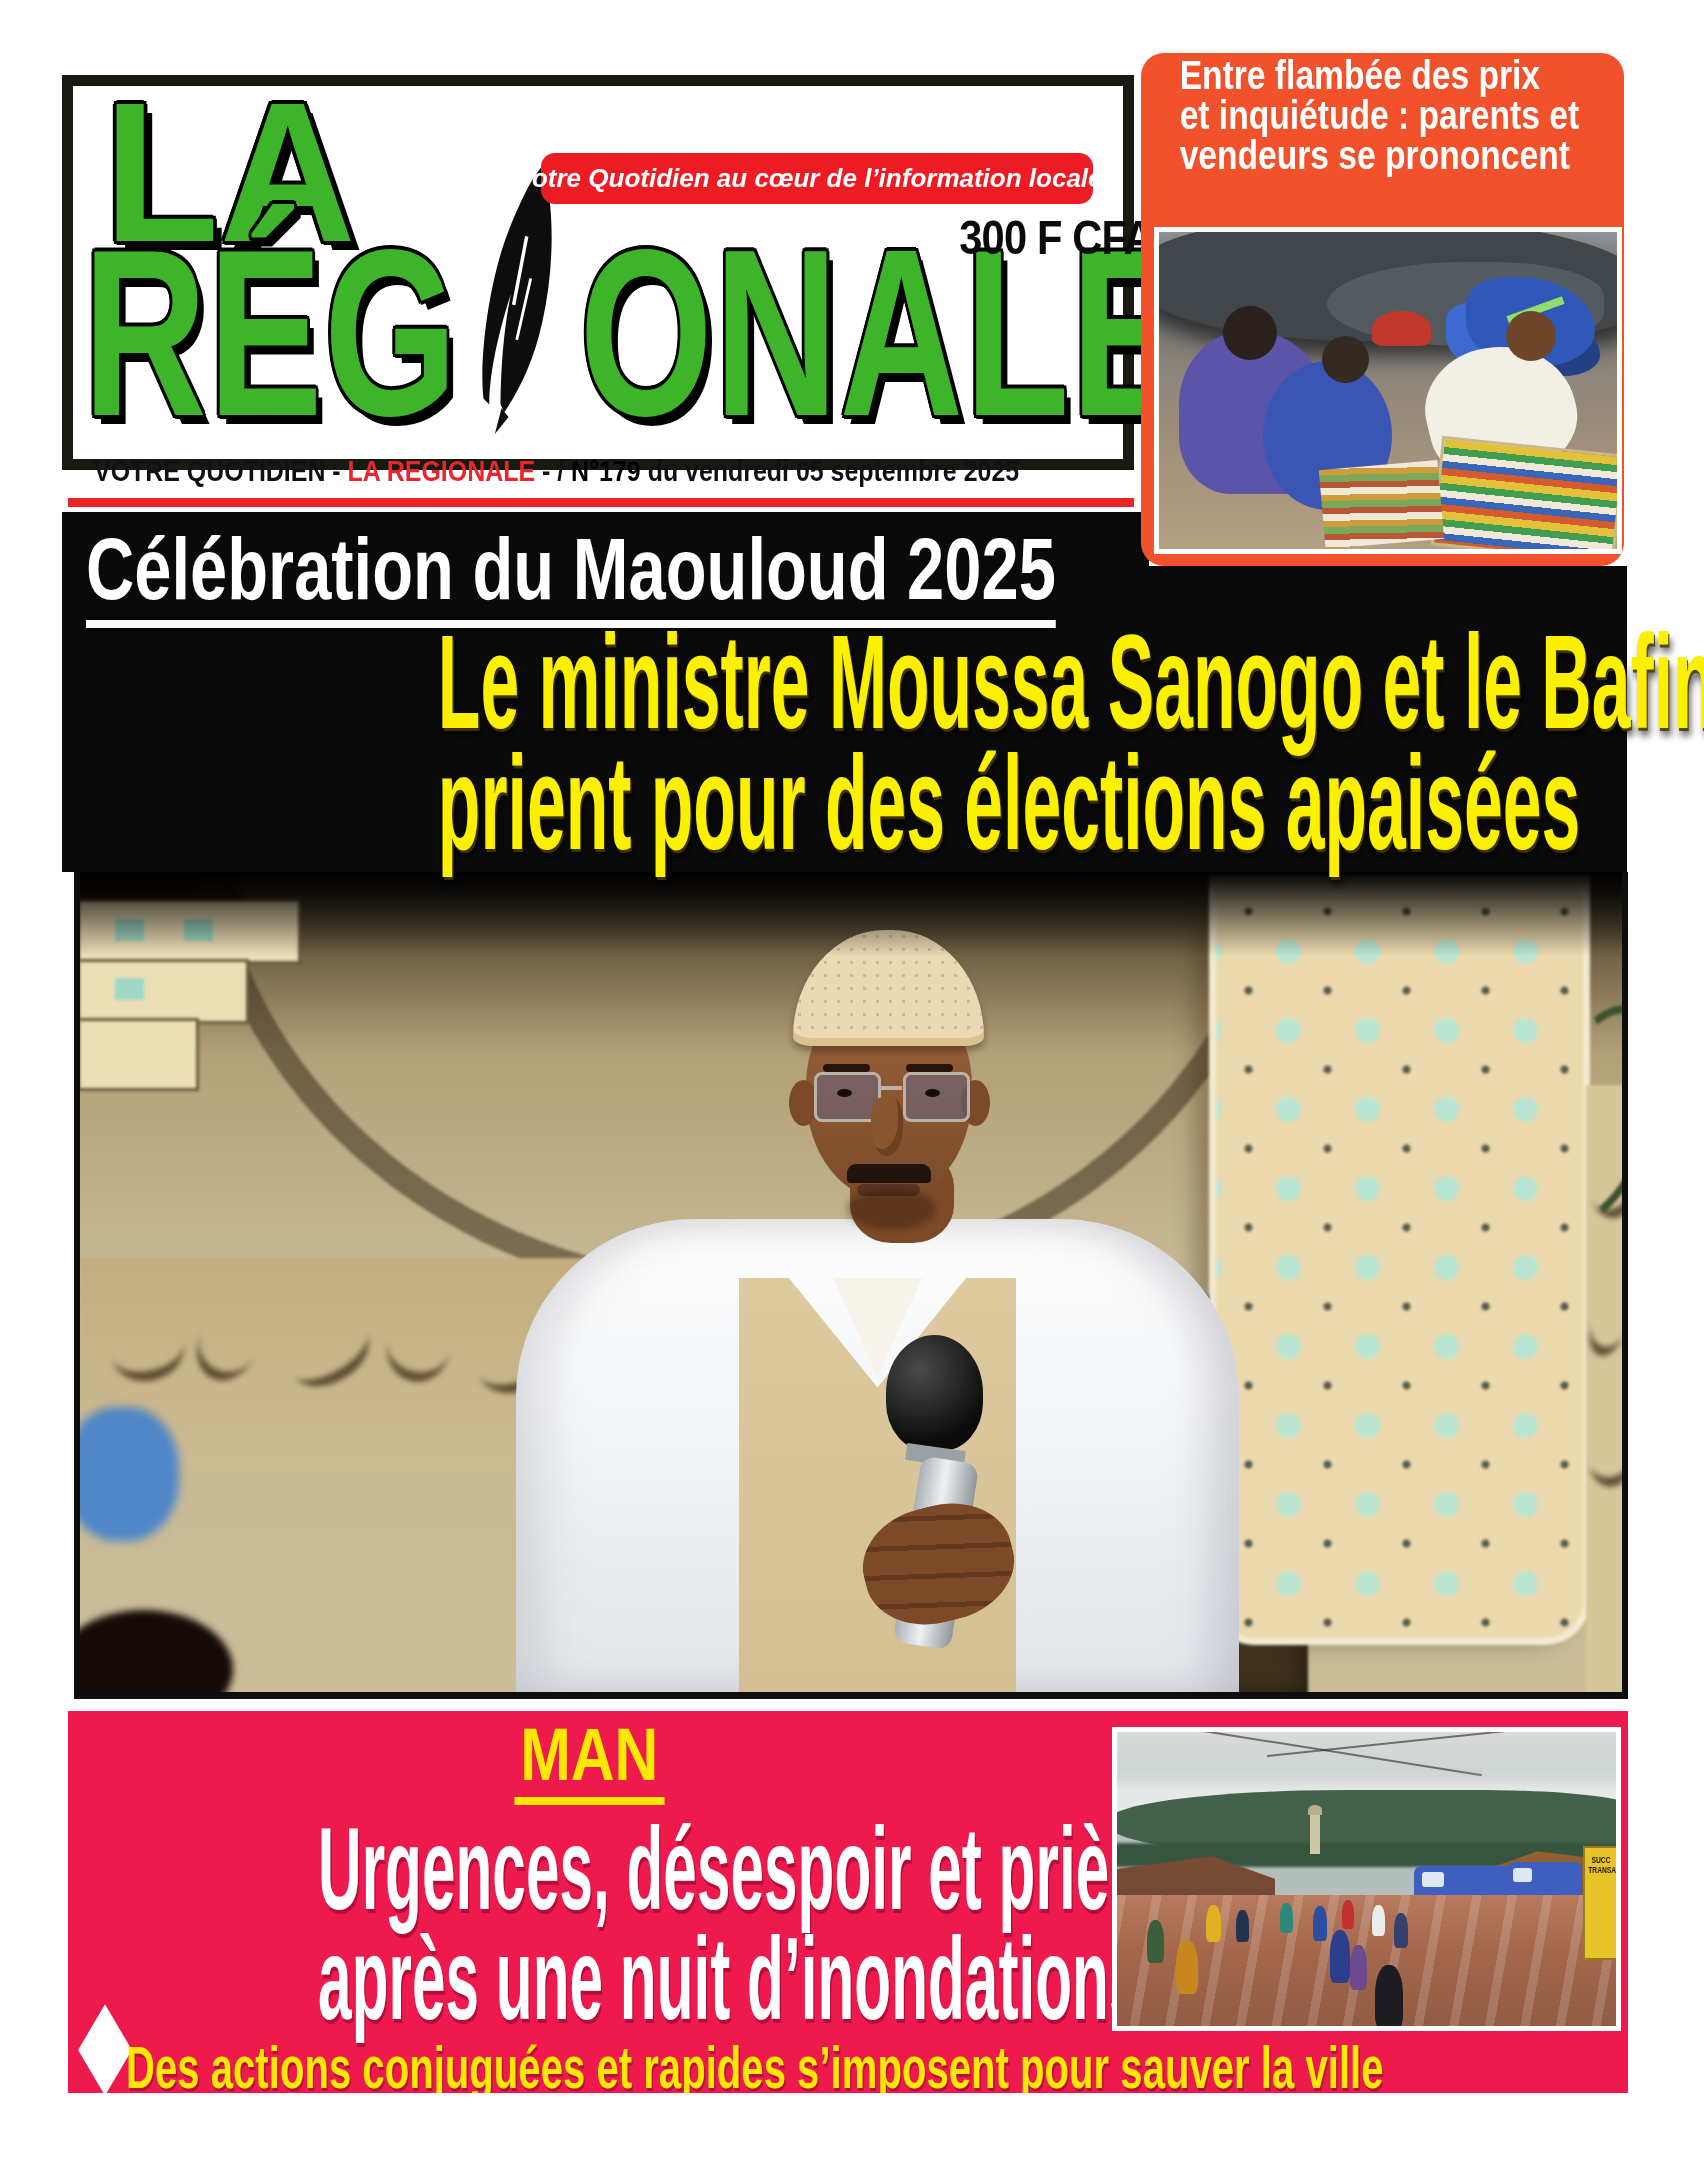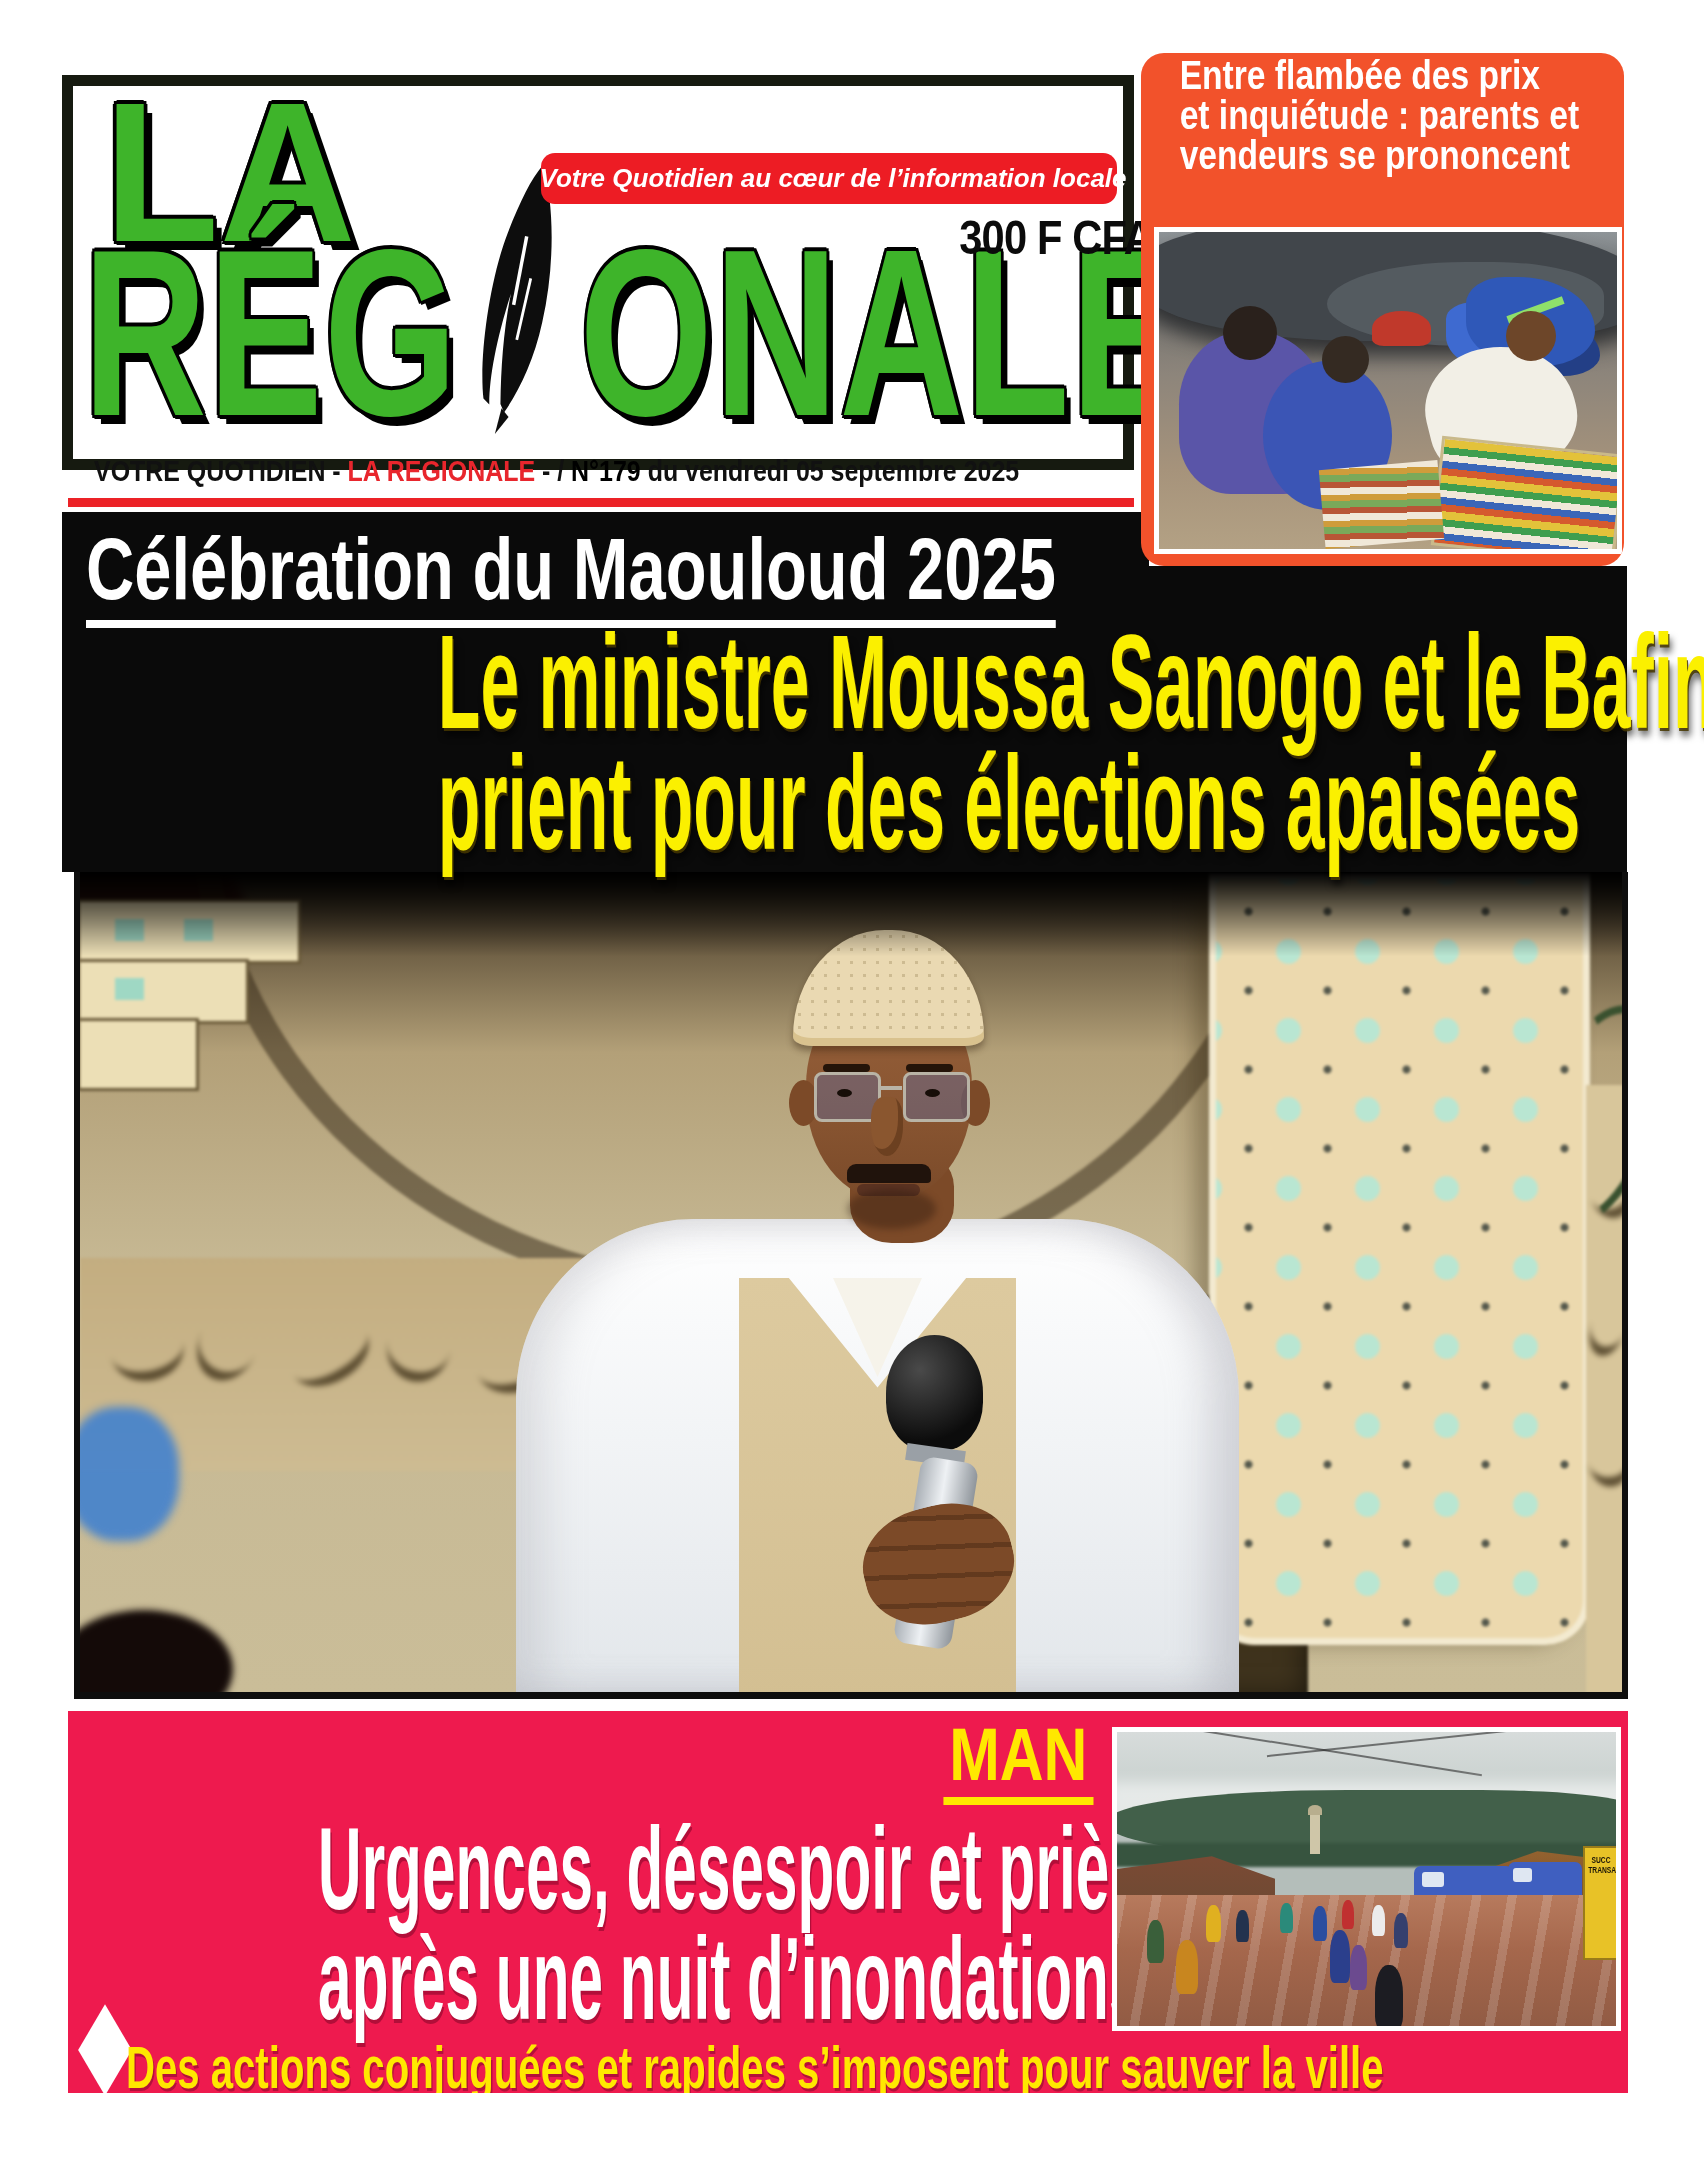--- a/index.html
+++ b/index.html
@@ -12,21 +12,21 @@
   .logo-la{left:31px;top:-12px;font-size:198px;font-weight:bold;line-height:1;color:#3EB42A;
            letter-spacing:1px;transform:scaleX(.95);transform-origin:left top;
            text-shadow:-4px 0 #000,4px 0 #000,0 -4px #000,0 4px #000,-3px -3px #000,3px -3px #000,-3px 3px #000,9px 9px 0 #000;}
   .logo-line2{left:10px;top:128px;display:flex;align-items:flex-start;transform:scaleX(.72);transform-origin:left top;}
   .logo-line2 span{font-size:238px;font-weight:bold;line-height:1;color:#3EB42A;letter-spacing:2px;
            text-shadow:-4px 0 #000,4px 0 #000,0 -4px #000,0 4px #000,-3px -3px #000,3px -3px #000,-3px 3px #000,9px 9px 0 #000;}
   .logo-gap{width:168px;flex:0 0 168px;}
   .quill{left:381px;top:74px;width:134px;height:277px;transform:rotate(4deg);}
   .tagline{left:468px;top:67px;width:552px;height:51px;background:#ED1C24;border-radius:14px;
            display:flex;align-items:center;justify-content:center;color:#fff;font-style:italic;
-           font-weight:bold;font-size:26px;white-space:nowrap;padding-left:24px;}
+           font-weight:bold;font-size:26px;white-space:nowrap;}
   .price{left:738px;top:123px;width:342px;text-align:right;font-size:49px;font-weight:bold;color:#0b0b0b;
          transform:scaleX(.85);transform-origin:right top;letter-spacing:-1px;}
 
   
   .issue{left:94px;top:455px;white-space:nowrap;font-size:29px;color:#111;font-weight:bold;
          transform:scaleX(.86);transform-origin:left top;}
   .issue .brand{color:#E8262D;font-weight:bold;}
   .issue .num{color:#000;font-weight:bold;}
   .red-rule{left:68px;top:498px;width:1066px;height:9px;background:#EC2227;}
 
@@ -129,21 +129,21 @@
   .mic-ring{left:826px;top:575px;width:59px;height:17px;background:#9aa0a6;transform:rotate(8deg);}
   .mic-body{left:827px;top:587px;width:58px;height:188px;border-radius:14px;
         background:linear-gradient(90deg,#aab0b6,#eef1f4 45%,#8f959b);transform:rotate(9deg);}
   .hand{left:783px;top:634px;width:151px;height:116px;background:#7c4a28;border-radius:46%;
         transform:rotate(-14deg);
         background-image:repeating-linear-gradient(12deg,rgba(50,26,10,.35) 0 5px,transparent 5px 29px);}
   .ph-topfade{left:0;top:0;width:100%;height:84px;background:linear-gradient(#000,rgba(0,0,0,0));}
 
   
   .pink{left:68px;top:1711px;width:1560px;height:382px;background:#EE1A4E;overflow:hidden;}
-  .pink-left{left:0;top:0;width:1042px;text-align:right;}
+  .pink-left{left:0;top:0;width:1042px;text-align:center;}
   .city{display:inline-block;margin-top:7px;font-size:74px;font-weight:bold;color:#FFE800;line-height:1;
         transform:scaleX(.82);transform-origin:center top;border-bottom:8px solid #FFE800;
         padding:0 7px 5px 7px;}
   .flood-head div{font-size:116px;font-weight:bold;color:#fff;line-height:.95;white-space:nowrap;
         transform:scaleX(.52);transform-origin:center top;
         text-shadow:2.5px 3.5px 0 rgba(130,5,40,.55);}
   .sub-line{left:58px;top:323px;width:1506px;font-size:59px;font-weight:bold;color:#FFE800;
         white-space:nowrap;transform:scaleX(.68);transform-origin:left top;
         text-shadow:2px 2.5px 0 rgba(140,10,45,.6);}
   .diamond{left:18px;top:320px;width:38px;height:38px;background:#fff;transform:scaleY(1.7) rotate(45deg);}

